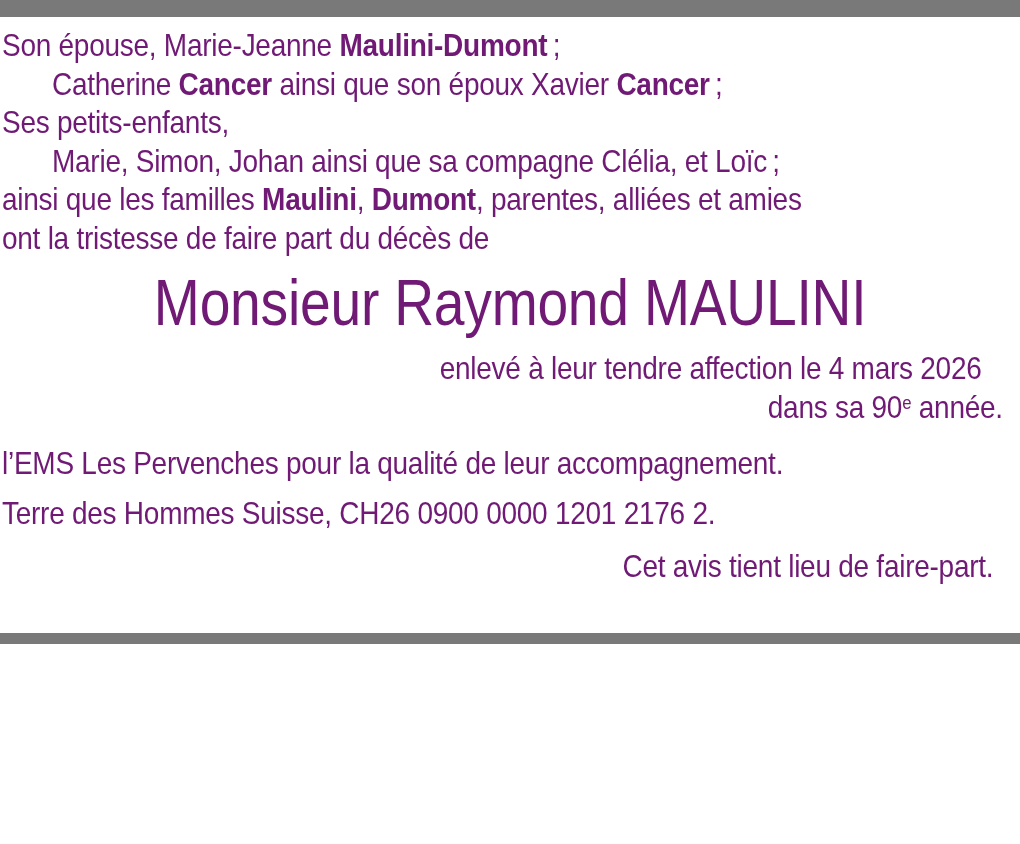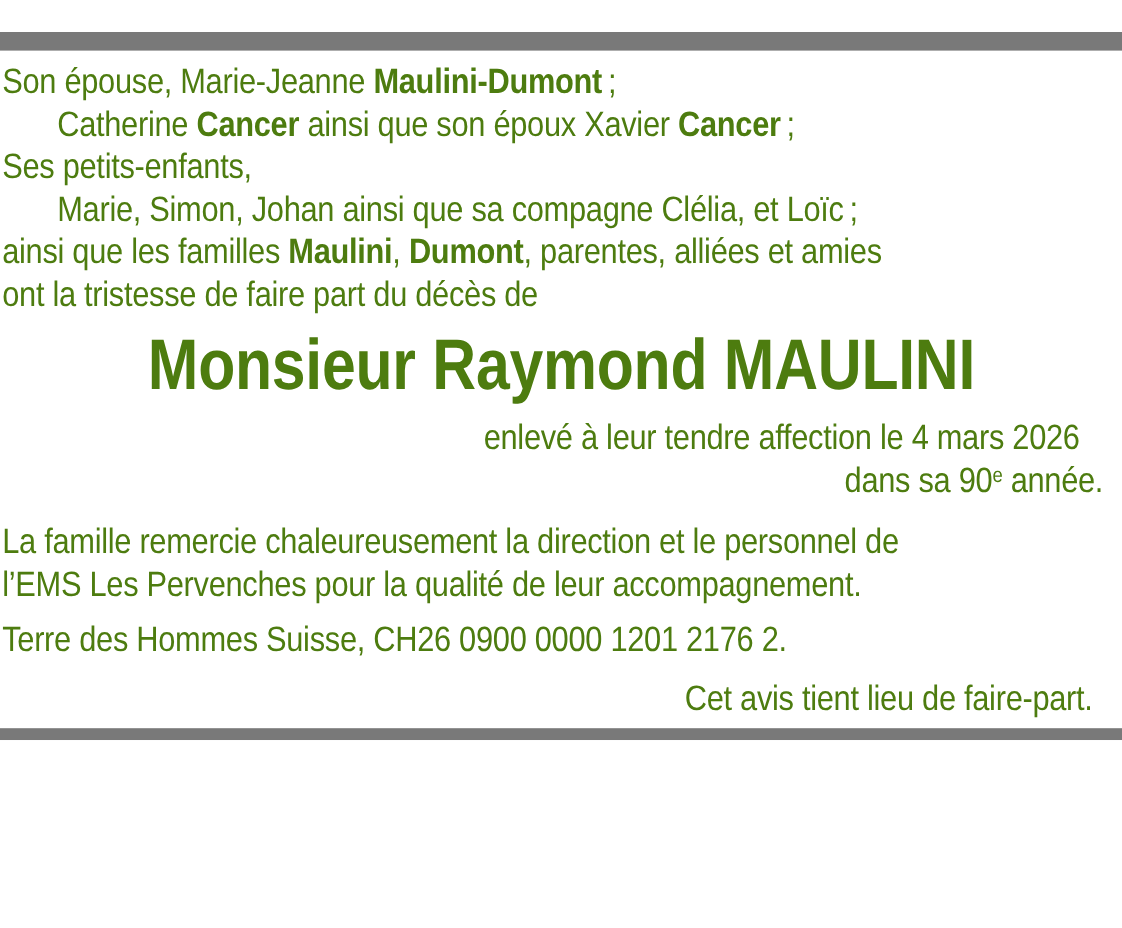--- a/index.html
+++ b/index.html
@@ -7,22 +7,21 @@
     padding: 0;
     background: #ffffff;
   }
   .page {
     position: relative;
     width: 1020px;
     height: 644px;
     background: #ffffff;
     overflow: hidden;
     font-family: "Liberation Sans", "DejaVu Sans", sans-serif;
-    color: #4d7c0f;
-    margin-top: 29px;
+    color: #701a75;
   }
   .separator {
     position: absolute;
     left: 0;
     width: 100%;
     background: #797979;
   }
   .separator-top { top: 0; height: 17px; }
   .separator-bottom { bottom: 0; height: 11px; }
 
@@ -50,21 +49,21 @@
     padding-left: 2px;
   }
   .family-block .line.indent { padding-left: 50px; }
 
   .bold { font-weight: 700; }
 
   .deceased-name {
     margin: 10px 0 0 0;
     font-size: 65px;
     line-height: 72px;
-    font-weight: 700;
+    font-weight: 400;
     text-align: center;
     letter-spacing: -0.5px;
   }
   .deceased-name .cond {
     transform: scaleX(0.85);
     transform-origin: 50% 50%;
   }
 
   .death-info {
     margin-top: 10px;
@@ -120,21 +119,20 @@
 
     <div class="death-info">
         <div class="line"><span class="cond"><span>enlevé à leur tendre affection le 4 mars 2026</span></span></div>
         <div class="line"><span class="cond"><span>dans sa 90</span><sup>e</sup><span> année.</span></span></div>
       </div>
 
     <div class="para para-first">
       </div>
 
     <div class="para">
-        <div class="line"><span class="cond"><span>La famille remercie chaleureusement la direction et le personnel de</span></span></div>
         <div class="line"><span class="cond"><span>l’EMS Les Pervenches pour la qualité de leur accompagnement.</span></span></div>
       </div>
 
     <div class="para">
         <div class="line"><span class="cond"><span>Terre des Hommes Suisse, CH26 0900 0000 1201 2176 2.</span></span></div>
       </div>
 
     <div class="closing">
       <span class="cond">Cet avis tient lieu de faire-part.</span>
     </div>

